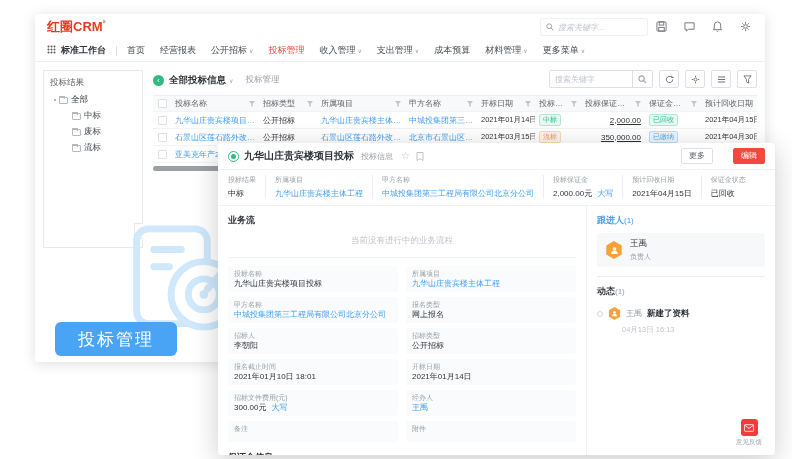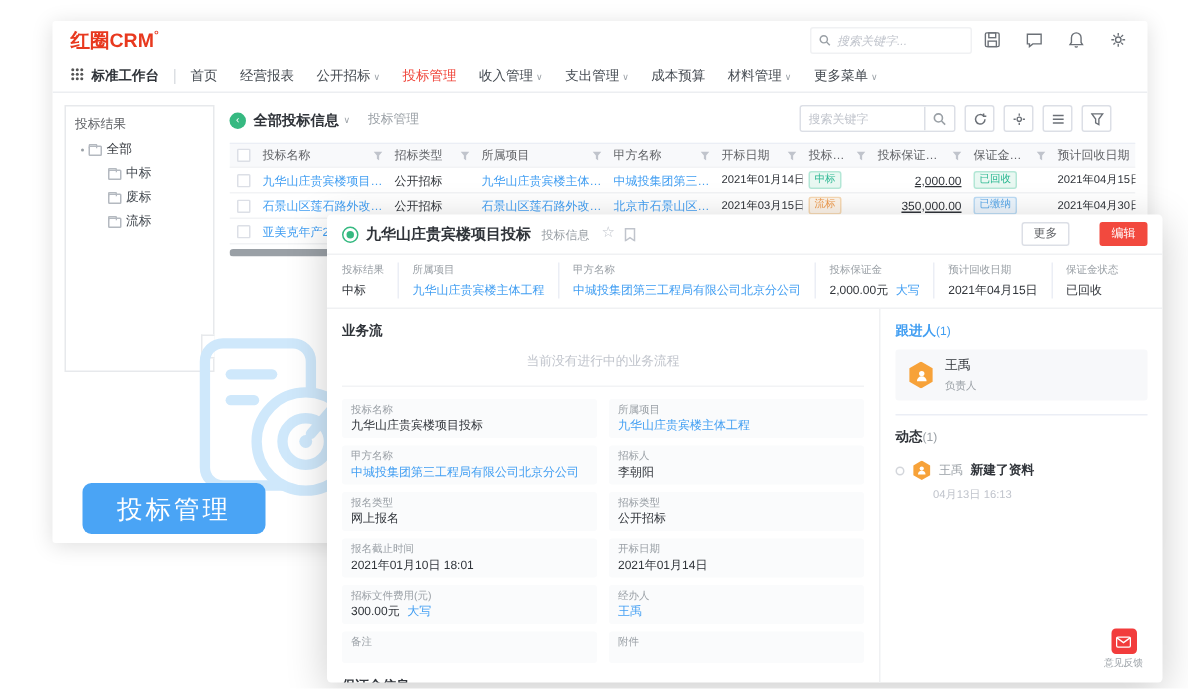--- a/index.html
+++ b/index.html
@@ -44,21 +44,21 @@
     background:#fff; color:#9aa0a6; font-size:7px; display:flex; align-items:center; justify-content:center; cursor:pointer; }
 
   
   .main { flex:1; min-width:0; padding:7px 8px 0 10px; }
   .list-toolbar { position:relative; height:22px; display:flex; align-items:center; }
   .view-ico { width:11px; height:11px; border-radius:50%; background:#36b981; display:flex; align-items:center; justify-content:center;
     color:#fff; font-size:7px; line-height:1; cursor:pointer; flex:none; }
   .view-name { font-size:9.5px; font-weight:bold; color:#30343a; margin-left:5px; }
   .view-caret { font-size:6px; color:#9aa0a6; margin-left:3px; }
   .crumb { font-size:8.5px; color:#9aa0a6; margin-left:12px; }
-  .list-controls { position:absolute; right:16px; top:1px; display:flex; align-items:center; }
+  .list-controls { position:absolute; right:0; top:1px; display:flex; align-items:center; }
   .list-search { display:flex; border:1px solid #dcdfe6; border-radius:2px; height:18px; overflow:hidden; }
   .list-search input { border:none; outline:none; width:82px; font-size:8px; padding:0 5px; color:#606266; }
   .list-search input::placeholder { color:#c0c4cc; }
   .ls-btn { width:20px; border-left:1px solid #dcdfe6; display:flex; align-items:center; justify-content:center; cursor:pointer; background:#fff; }
   .sq-btn { width:20px; height:18px; border:1px solid #dcdfe6; border-radius:2px; background:#fff; margin-left:6px;
     display:flex; align-items:center; justify-content:center; cursor:pointer; }
 
   .tbl { margin-top:4px; overflow:hidden; }
   .trow { display:flex; align-items:center; height:17px; border-bottom:1px solid #f2f3f5; white-space:nowrap; }
   .thead { background:#f8f9fb; border-top:1px solid #ebeef5; color:#606266; font-size:8px; }
@@ -517,26 +517,26 @@
           </div>
           <div class="field">
             <div class="f-label">所属项目</div>
             <div class="f-value link">九华山庄贵宾楼主体工程</div>
           </div>
           <div class="field">
             <div class="f-label">甲方名称</div>
             <div class="f-value link">中城投集团第三工程局有限公司北京分公司</div>
           </div>
           <div class="field">
+            <div class="f-label">报名类型</div>
+            <div class="f-value">网上报名</div>
+          </div>
+          <div class="field">
             <div class="f-label">招标人</div>
             <div class="f-value">李朝阳</div>
-          </div>
-          <div class="field">
-            <div class="f-label">报名类型</div>
-            <div class="f-value">网上报名</div>
           </div>
           <div class="field">
             <div class="f-label">招标类型</div>
             <div class="f-value">公开招标</div>
           </div>
           <div class="field">
             <div class="f-label">报名截止时间</div>
             <div class="f-value">2021年01月10日 18:01</div>
           </div>
           <div class="field">

